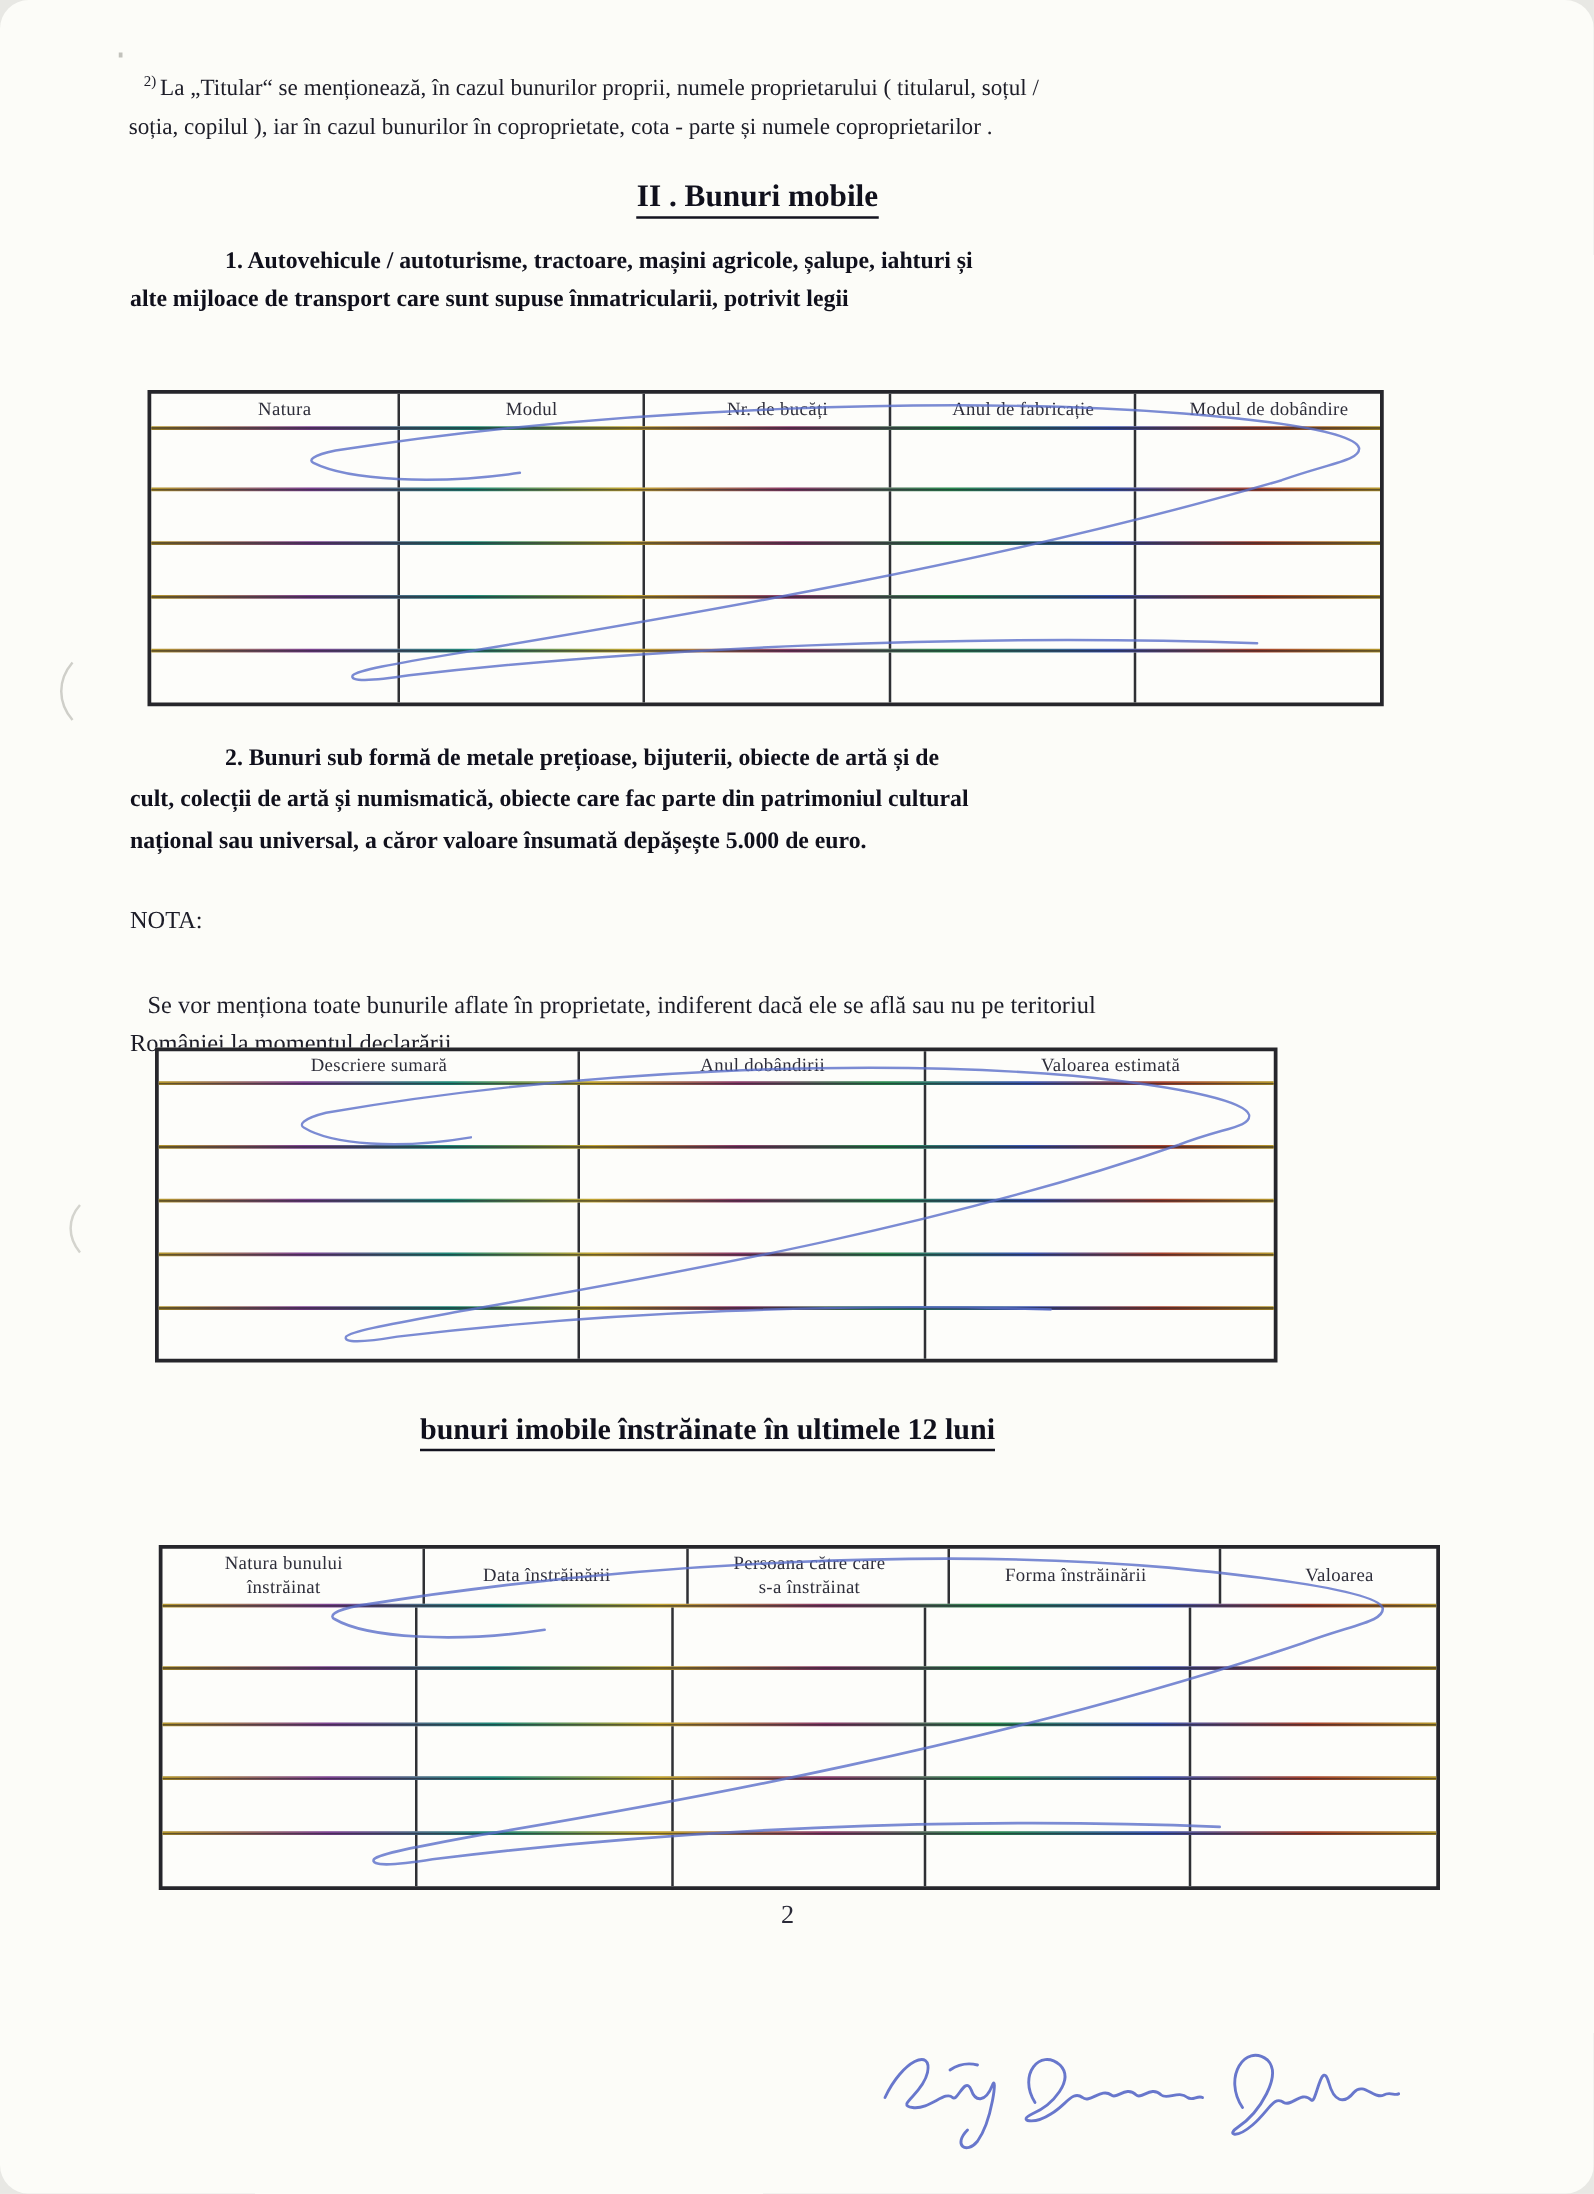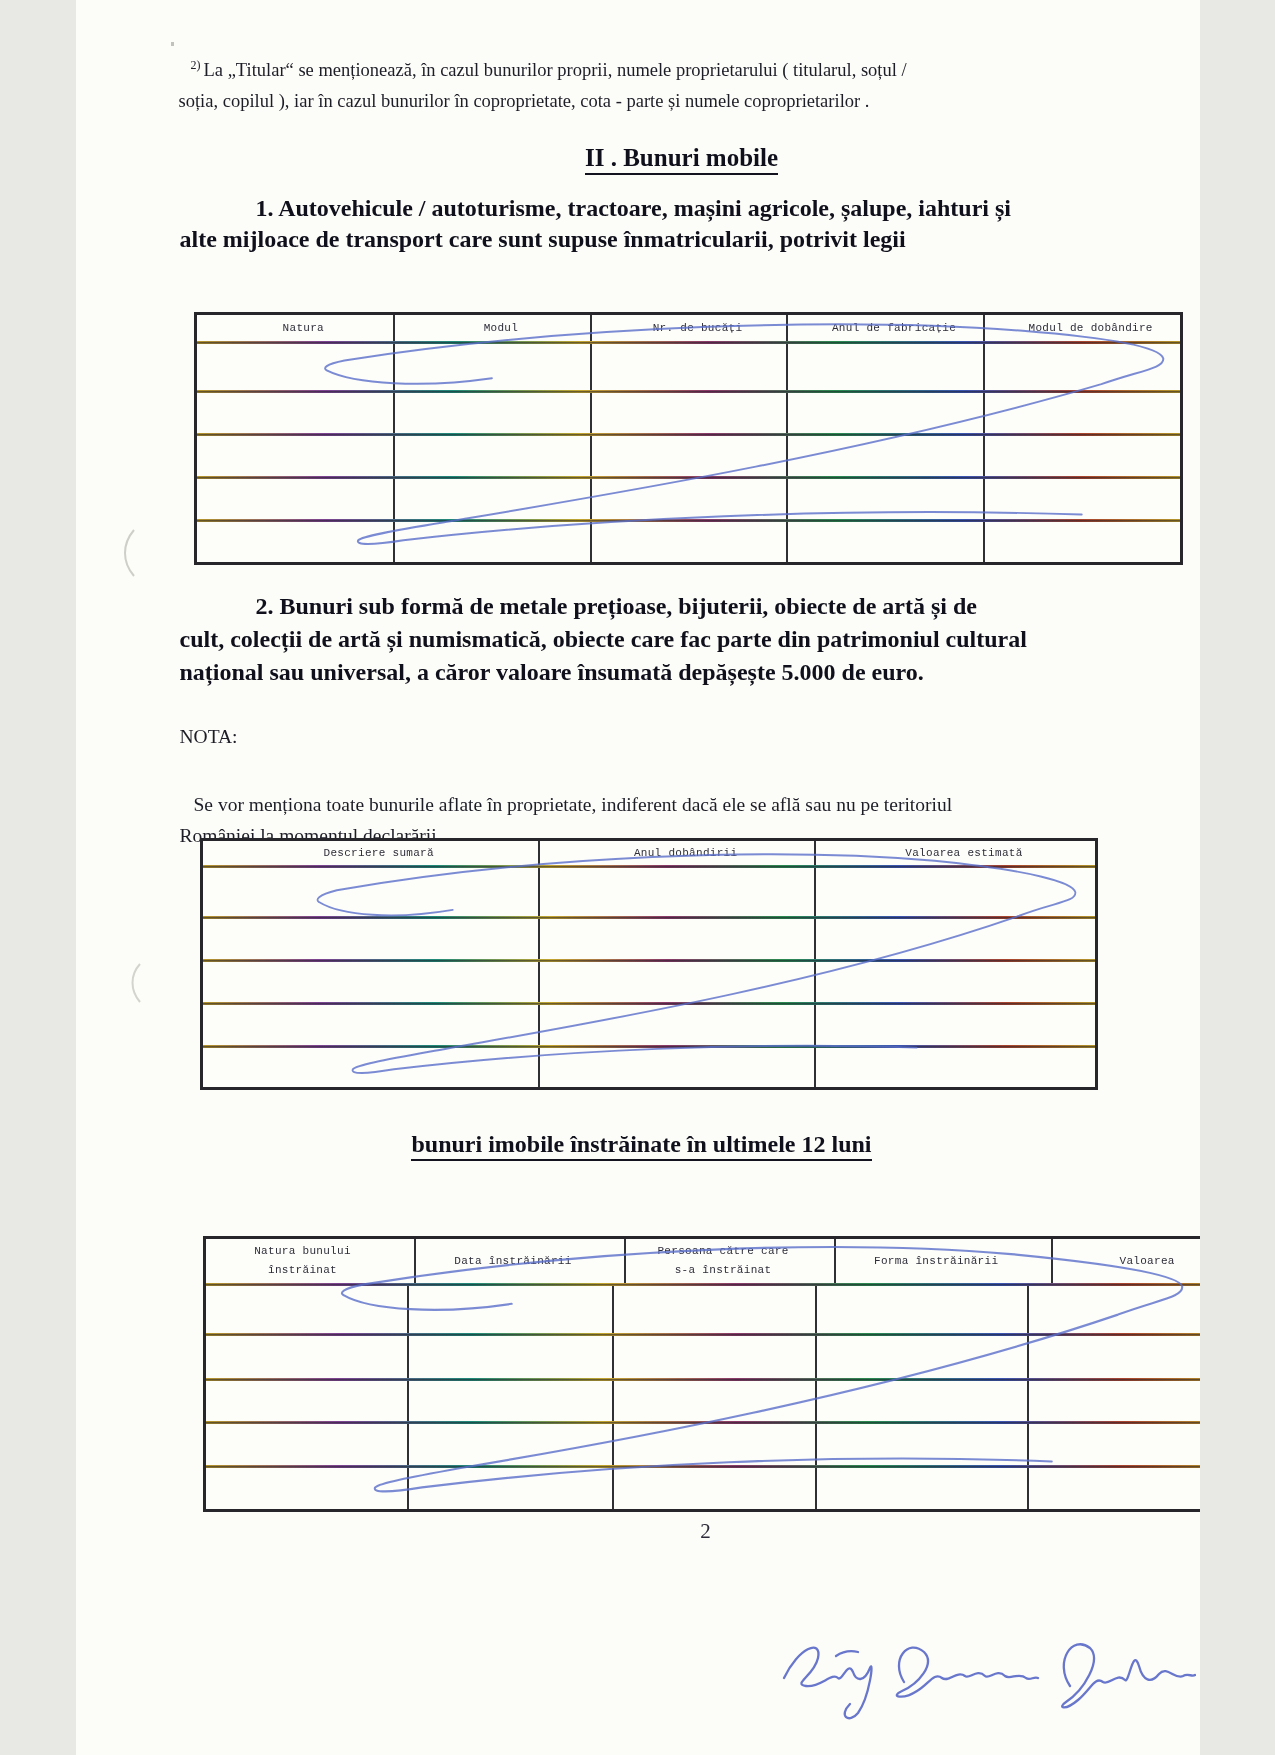--- a/index.html
+++ b/index.html
@@ -1,53 +1,54 @@
 <!DOCTYPE html>
 <html><head>
 <meta charset="utf-8">
 <style>
   html,body { margin:0; padding:0; background:#e8e8e4; }
   .page {
-    position:relative; width:1124px; height:1755px; margin:0 auto;
+    position:relative; width:1275px; height:1755px; margin:0 auto;
     background:#fcfcf8; font-family:"Liberation Serif", serif; color:#16161e;
     overflow:hidden;
+    border-radius:23px;
   }
   .abs { position:absolute; }
   .nowrap { white-space:nowrap; }
 
   
   .footnote { left:103px; top:50px; width:1030px; font-size:18.5px; line-height:31px; color:#1d1d28; }
   .footnote .fn-line1 { padding-left:12px; }
   .footnote sup { font-size:12px; vertical-align:super; margin-right:3px; }
 
   .heading-ii { left:0; top:144px; width:1212px; text-align:center; font-size:25px; font-weight:bold; color:#10101c; }
   .underline { border-bottom:2.5px solid #13131f; padding-bottom:2px; }
 
-  .sub-heading { font-weight:bold; font-size:24px; line-height:31px; color:#10101c; }
+  .sub-heading { font-weight:bold; font-size:19px; line-height:31px; color:#10101c; }
   .sub1 { left:104px; top:193px; width:1010px; }
   .sub1 .line1 { text-indent:76px; }
   .sub2 { left:104px; top:590px; width:1035px; line-height:33px; }
   .sub2 .line1 { text-indent:76px; }
 
   .nota-label { left:104px; top:726px; font-size:19.5px; color:#1d1d28; }
   .nota-text { left:104px; top:757px; width:1015px; font-size:19.5px; line-height:31px; color:#1d1d28; }
   .nota-text .line1 { padding-left:14px;margin-top:32px; }
 
   .heading-iii { left:0; top:1122px; width:1132px; text-align:center; font-size:24px; font-weight:bold; line-height:44px; color:#10101c; }
 
   .page-number { left:0; top:1519px; width:1260px; text-align:center; font-size:21px; color:#2a2a38; }
 
   
   .dtable { position:absolute; border:3px solid #26262b; background:#fdfdfa; box-sizing:border-box; }
   .trow { display:flex; align-items:stretch; }
   .cell { box-sizing:border-box; border-left:2.5px solid #2f3034; }
   .cell:first-child { border-left:none; }
   .th {
     display:flex; align-items:center; justify-content:center;
-    font-family:Liberation Mono, monospace; font-size:11px; line-height:19px;
+    font-family:Liberation Serif, serif; font-size:15px; line-height:19px;
     color:#2e2e3a; white-space:pre-line; text-align:center; letter-spacing:.3px;padding-left:17px;
   }
   .hline {
     height:3px; width:100%;
     background-image:
       linear-gradient(0deg, rgba(252,252,248,0) 0, rgba(252,252,248,0) 0px, rgba(22,22,34,.5) 1px, rgba(22,22,34,.5) 2px, rgba(252,252,248,0) 2px),
       linear-gradient(90deg,#b3952b 0%,#7d4391 13%,#1f8a78 26%,#c2a42f 39%,#8a3a68 52%,#2a8a4f 65%,#3b55b0 78%,#a8442e 90%,#b3952b 100%);
   }
   .scribble { position:absolute; left:0; top:0; width:100%; height:100%; pointer-events:none; }
 

